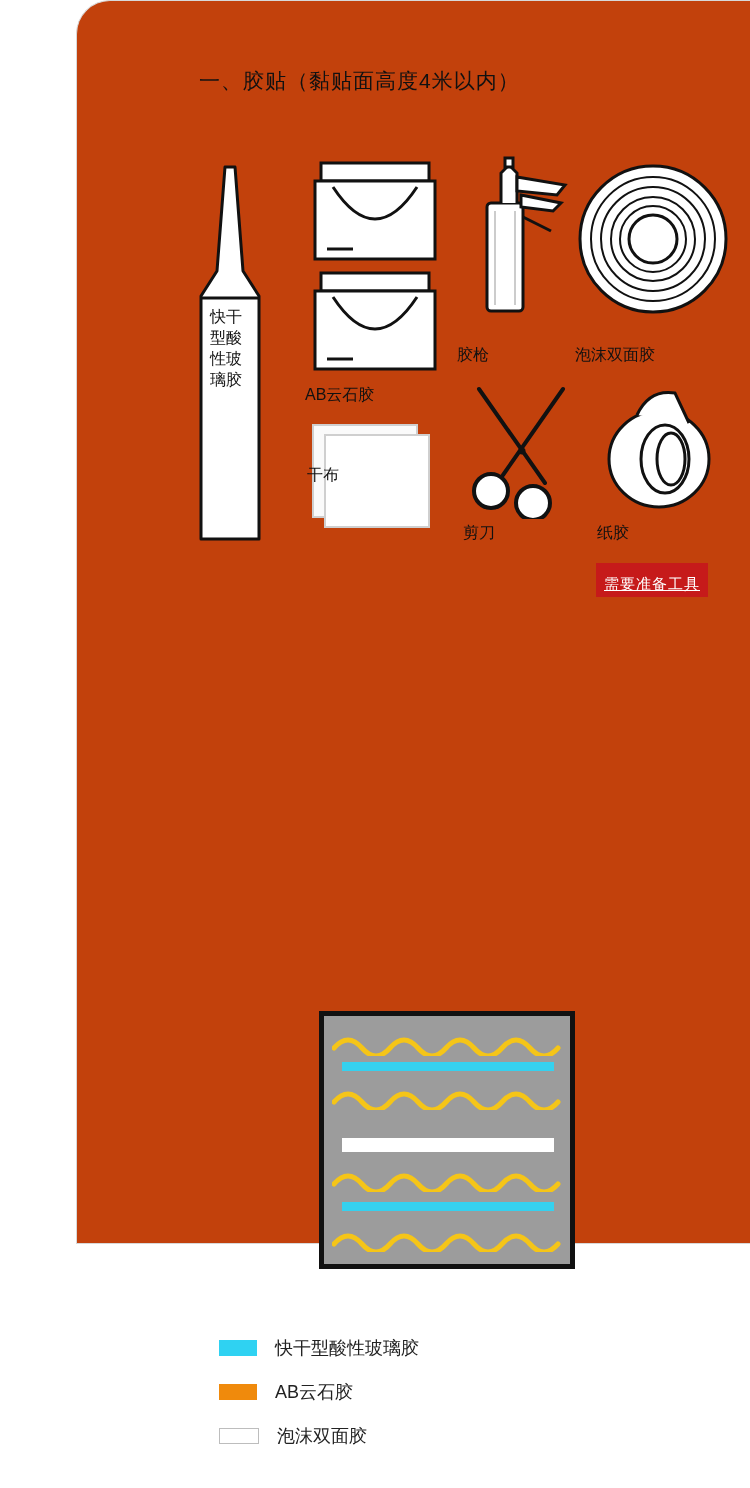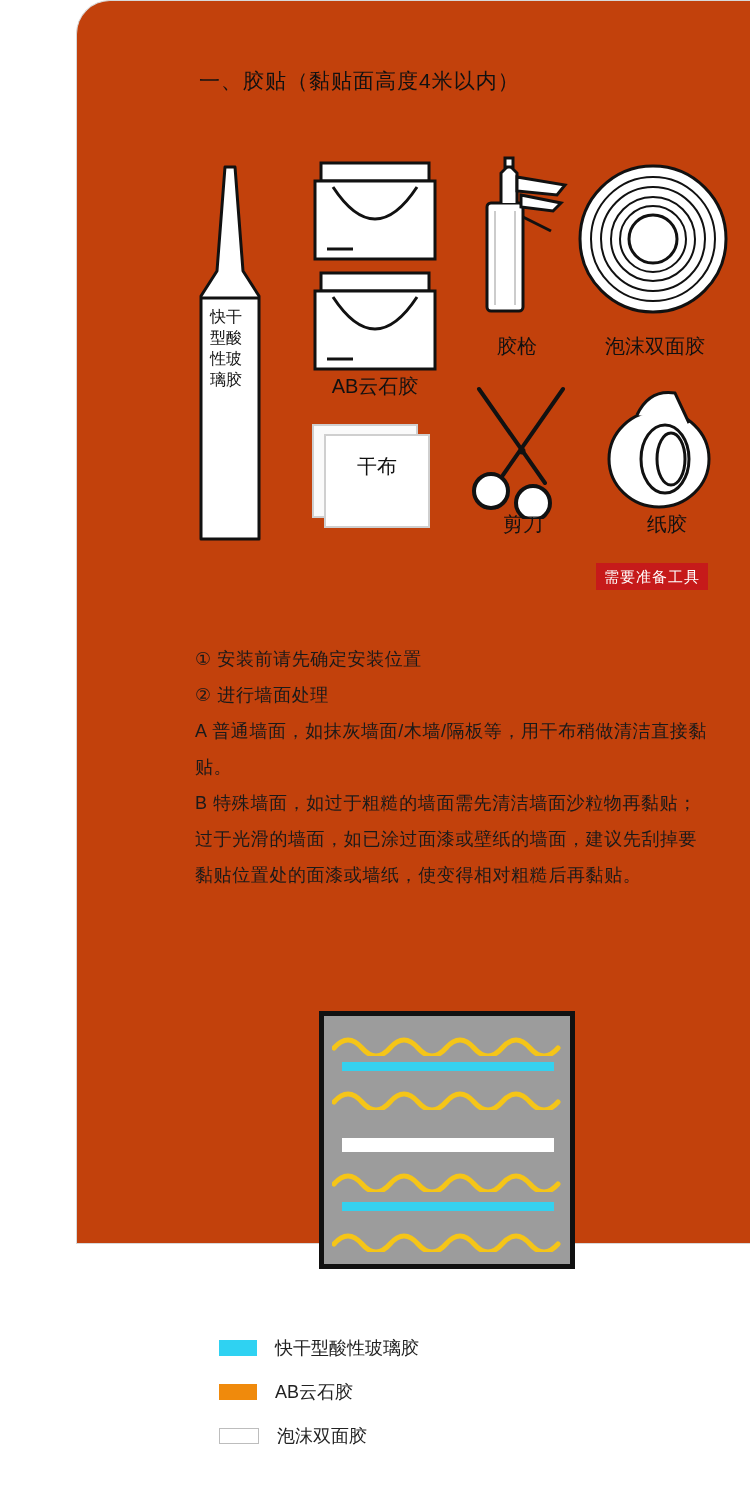--- a/index.html
+++ b/index.html
@@ -45,24 +45,25 @@
   .tools {
     position: absolute;
     left: 100px;
     top: 150px;
     width: 560px;
     height: 420px;
   }
 
   .cap-label {
     position: absolute;
-    font-size: 20px;
+    font-size: 16px;
     color: #111;
-    text-align: center;
+    text-align: left;
     white-space: nowrap;
+    margin-top: 12px;
   }
 
   
   .tube-text {
     position: absolute;
     left: 32px;
     top: 155px;
     width: 34px;
     font-size: 16px;
     line-height: 21px;
@@ -72,24 +73,25 @@
     color: #111;
   }
 
   .need-tools {
     position: absolute;
     right: 58px;
     top: 562px;
     background: #c61a1a;
     color: #fff;
     font-size: 15px;
-    padding: 6px 8px 6px 8px;
+    padding: 13px 8px 6px 8px;
     letter-spacing: 1px;
     line-height: 1;
     white-space: nowrap;
+    text-decoration: underline;
   }
 
   
   .steps {
     position: absolute;
     left: 118px;
     top: 640px;
     width: 520px;
     font-size: 18px;
     line-height: 36px;
@@ -218,26 +220,20 @@
       <ellipse cx="62" cy="80" rx="50" ry="48" fill="#fff" stroke="#111" stroke-width="3"></ellipse>
       <ellipse cx="68" cy="80" rx="24" ry="34" fill="#fff" stroke="#111" stroke-width="3"></ellipse>
       <ellipse cx="74" cy="80" rx="14" ry="26" fill="#fff" stroke="#111" stroke-width="3"></ellipse>
       <path d="M40 36 Q52 10 78 14 L92 44" fill="#fff" stroke="#111" stroke-width="3"></path>
     </svg>
     <div class="cap-label" style="left:420px;top:360px;width:140px;">纸胶</div>
   </div>
 
   <div class="need-tools">需要准备工具</div>
 
-  <div class="steps">
-    <p>①  安装前请先确定安装位置</p>
-    <p>②  进行墙面处理</p>
-    <p>A  普通墙面，如抹灰墙面/木墙/隔板等，用干布稍做清洁直接黏贴。</p>
-    <p>B  特殊墙面，如过于粗糙的墙面需先清洁墙面沙粒物再黏贴；过于光滑的墙面，如已涂过面漆或壁纸的墙面，建议先刮掉要黏贴位置处的面漆或墙纸，使变得相对粗糙后再黏贴。</p>
-  </div>
 
   <div class="diagram">
     <svg class="dwave" style="top:14px;" viewBox="0 0 232 26" preserveAspectRatio="none">
       <path d="M2 18 Q16 2 30 18 T58 18 T86 18 T114 18 T142 18 T170 18 T198 18 T226 18" fill="none" stroke="#f5c518" stroke-width="5" stroke-linecap="round"></path>
     </svg>
     <div class="dbar cyan" style="top:46px;"></div>
     <svg class="dwave" style="top:68px;" viewBox="0 0 232 26" preserveAspectRatio="none">
       <path d="M2 18 Q16 2 30 18 T58 18 T86 18 T114 18 T142 18 T170 18 T198 18 T226 18" fill="none" stroke="#f5c518" stroke-width="5" stroke-linecap="round"></path>
     </svg>
     <div class="dbar white" style="top:122px;height:14px;"></div>

